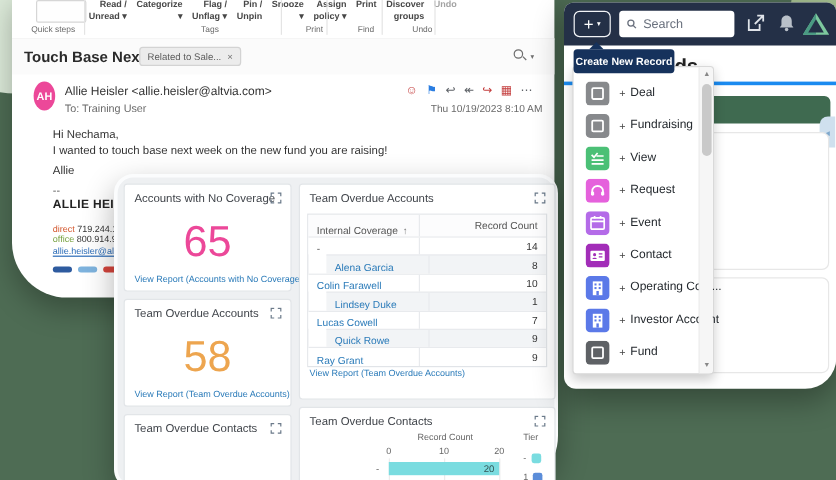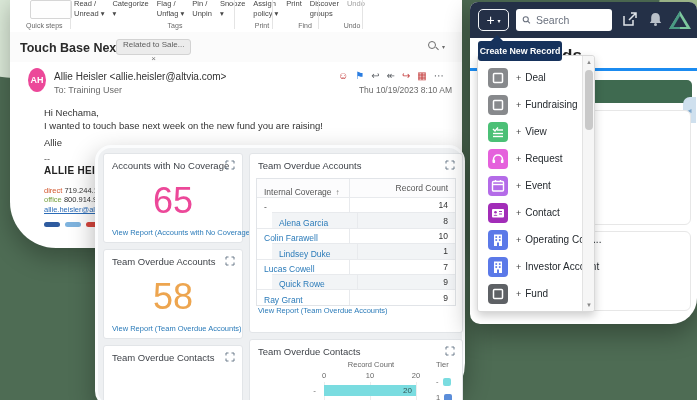--- a/index.html
+++ b/index.html
@@ -12,31 +12,31 @@
   .blob-tl { left:-62px; top:-72px; width:150px; height:150px; border-radius:50%; background:#dcead9; }
   .blob-tr { right:-26px; top:-26px; width:64px; height:64px; border-radius:50%; background:#a3bd8f; }
 
   
   .email-window { left:10px; top:-6px; width:452px; height:254px; background:#fff;
     border-radius:6px 6px 14px 46px; box-shadow:0 10px 24px rgba(0,0,0,.28); z-index:1; }
   .qs-box { left:20px; top:6px; width:42px; height:19px; border:1px solid #d6d6d6; border-radius:2px; background:#fefefe; }
   .qs-label, .ribbon-caption { font-size:7px; color:#6a6a6a; }
   .qs-label { left:16px; top:28px; }
   .ribbon-buttons { left:64px; top:5px; display:flex; gap:8px; }
-  .rbtn { font-size:7.5px; color:#474747; text-align:left; line-height:10px; white-space:nowrap; }
+  .rbtn { font-size:7.5px; color:#474747; text-align:right; line-height:10px; white-space:nowrap;font-weight:bold; }
   .rbtn.muted { color:#a3a3a3; }
   .ribbon-caption { width:44px; text-align:center; top:28px; }
   .cap-tags { left:143px; } .cap-print { left:230px; } .cap-find { left:273px; } .cap-undo { left:320px; }
   .rib-div { top:3px; width:1px; height:32px; background:#e4e4e4; }
   .rib-sep { left:0; right:0; top:38px; height:1px; background:#e2e2e2; }
 
   .subject-row { left:0; right:0; top:38px; height:30px; background:#fbfbfb; }
   .subject-title { left:10px; top:9px; font-size:12.5px; font-weight:bold; color:#2b2b2b; }
   .subject-tag { left:106px; top:7px; height:16px; padding:0 6px; background:#ececec; border:1px solid #d3d3d3;
-    border-radius:3px; font-size:8px; color:#5c5c5c; display:flex; align-items:center; gap:5px;flex-direction:column; }
+    border-radius:3px; font-size:8px; color:#5c5c5c; display:flex; align-items:center; gap:5px; }
   .subject-tag .x { font-size:8px; color:#777; }
   .zoom-ctl { left:418px; top:8px; width:22px; height:14px; color:#6d6d6d; }
   .mag { position:absolute; left:0; top:1px; width:8px; height:8px; border:1.4px solid #6d6d6d; border-radius:50%; }
   .mag-tail { position:absolute; left:7px; top:8px; width:4px; height:1.4px; background:#6d6d6d; transform:rotate(45deg); }
   .zoom-ctl .car { position:absolute; left:14px; top:3px; font-size:6px; }
 
   .avatar { left:18px; top:74px; width:18px; height:24px; border-radius:50%; background:#ec4899;
     color:#fff; font-size:9px; font-weight:bold; display:flex; align-items:center; justify-content:center; }
   .from-line { left:44px; top:77px; font-size:10px; color:#333; }
   .to-line { left:44px; top:91px; font-size:9px; color:#6a6a6a; }

